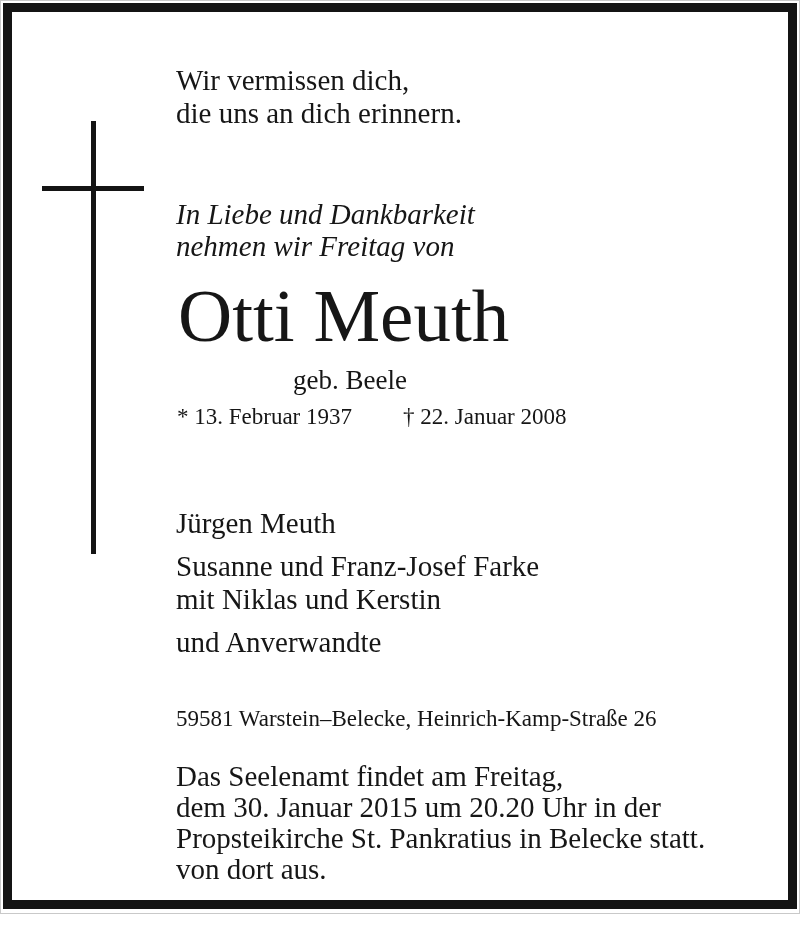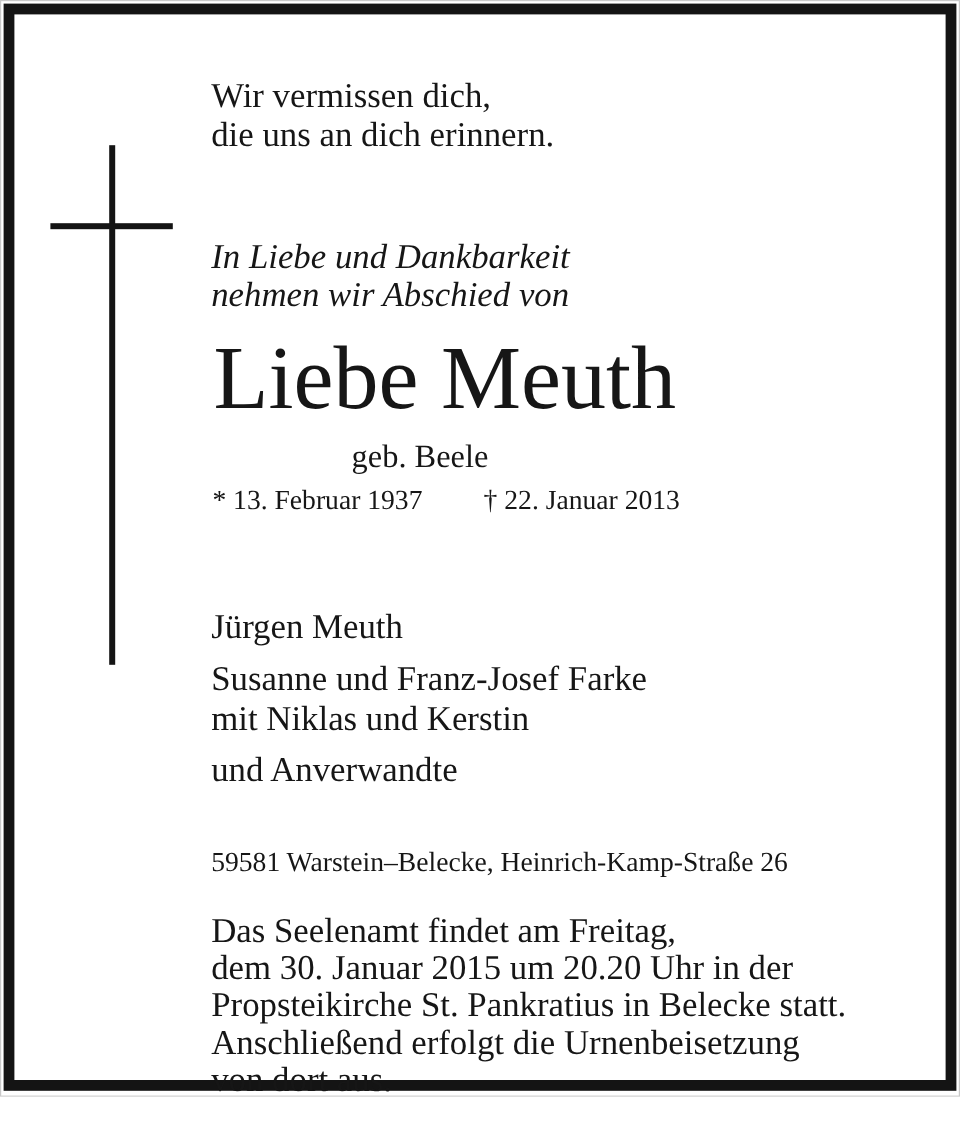--- a/index.html
+++ b/index.html
@@ -74,40 +74,39 @@
     <div class="cross-bar cross-horizontal"></div>
   </div>
 
   <div class="txt epigraph">
     <div>Wir vermissen dich,</div>
     <div>die uns an dich erinnern.</div>
   </div>
 
   <div class="txt intro">
     <div>In Liebe und Dankbarkeit</div>
-    <div>nehmen wir Abschied von</div>
+    <div>nehmen wir Freitag von</div>
   </div>
 
-  <div class="txt name">Liebe Meuth</div>
+  <div class="txt name">Otti Meuth</div>
 
   <div class="txt maiden">geb. Beele</div>
 
   <div class="txt dates">
-    <span class="birth-date">* 13. Februar 1937</span><span>† 22. Januar 2013</span>
+    <span class="birth-date">* 13. Februar 1937</span><span>† 22. Januar 2008</span>
   </div>
 
   <div class="txt m-juergen">Jürgen Meuth</div>
   <div class="txt m-susanne">
     <div>Susanne und Franz-Josef Farke</div>
     <div>mit Niklas und Kerstin</div>
   </div>
   <div class="txt m-anverw">und Anverwandte</div>
 
   <div class="txt address">59581 Warstein–Belecke, Heinrich-Kamp-Straße 26</div>
 
   <div class="txt service">
     <div>Das Seelenamt findet am Freitag,</div>
     <div>dem 30. Januar 2015 um 20.20 Uhr in der</div>
     <div>Propsteikirche St. Pankratius in Belecke statt.</div>
-    <div>Anschließend erfolgt die Urnenbeisetzung</div>
     <div>von dort aus.</div>
   </div>
 </div>
 
 </body></html>

